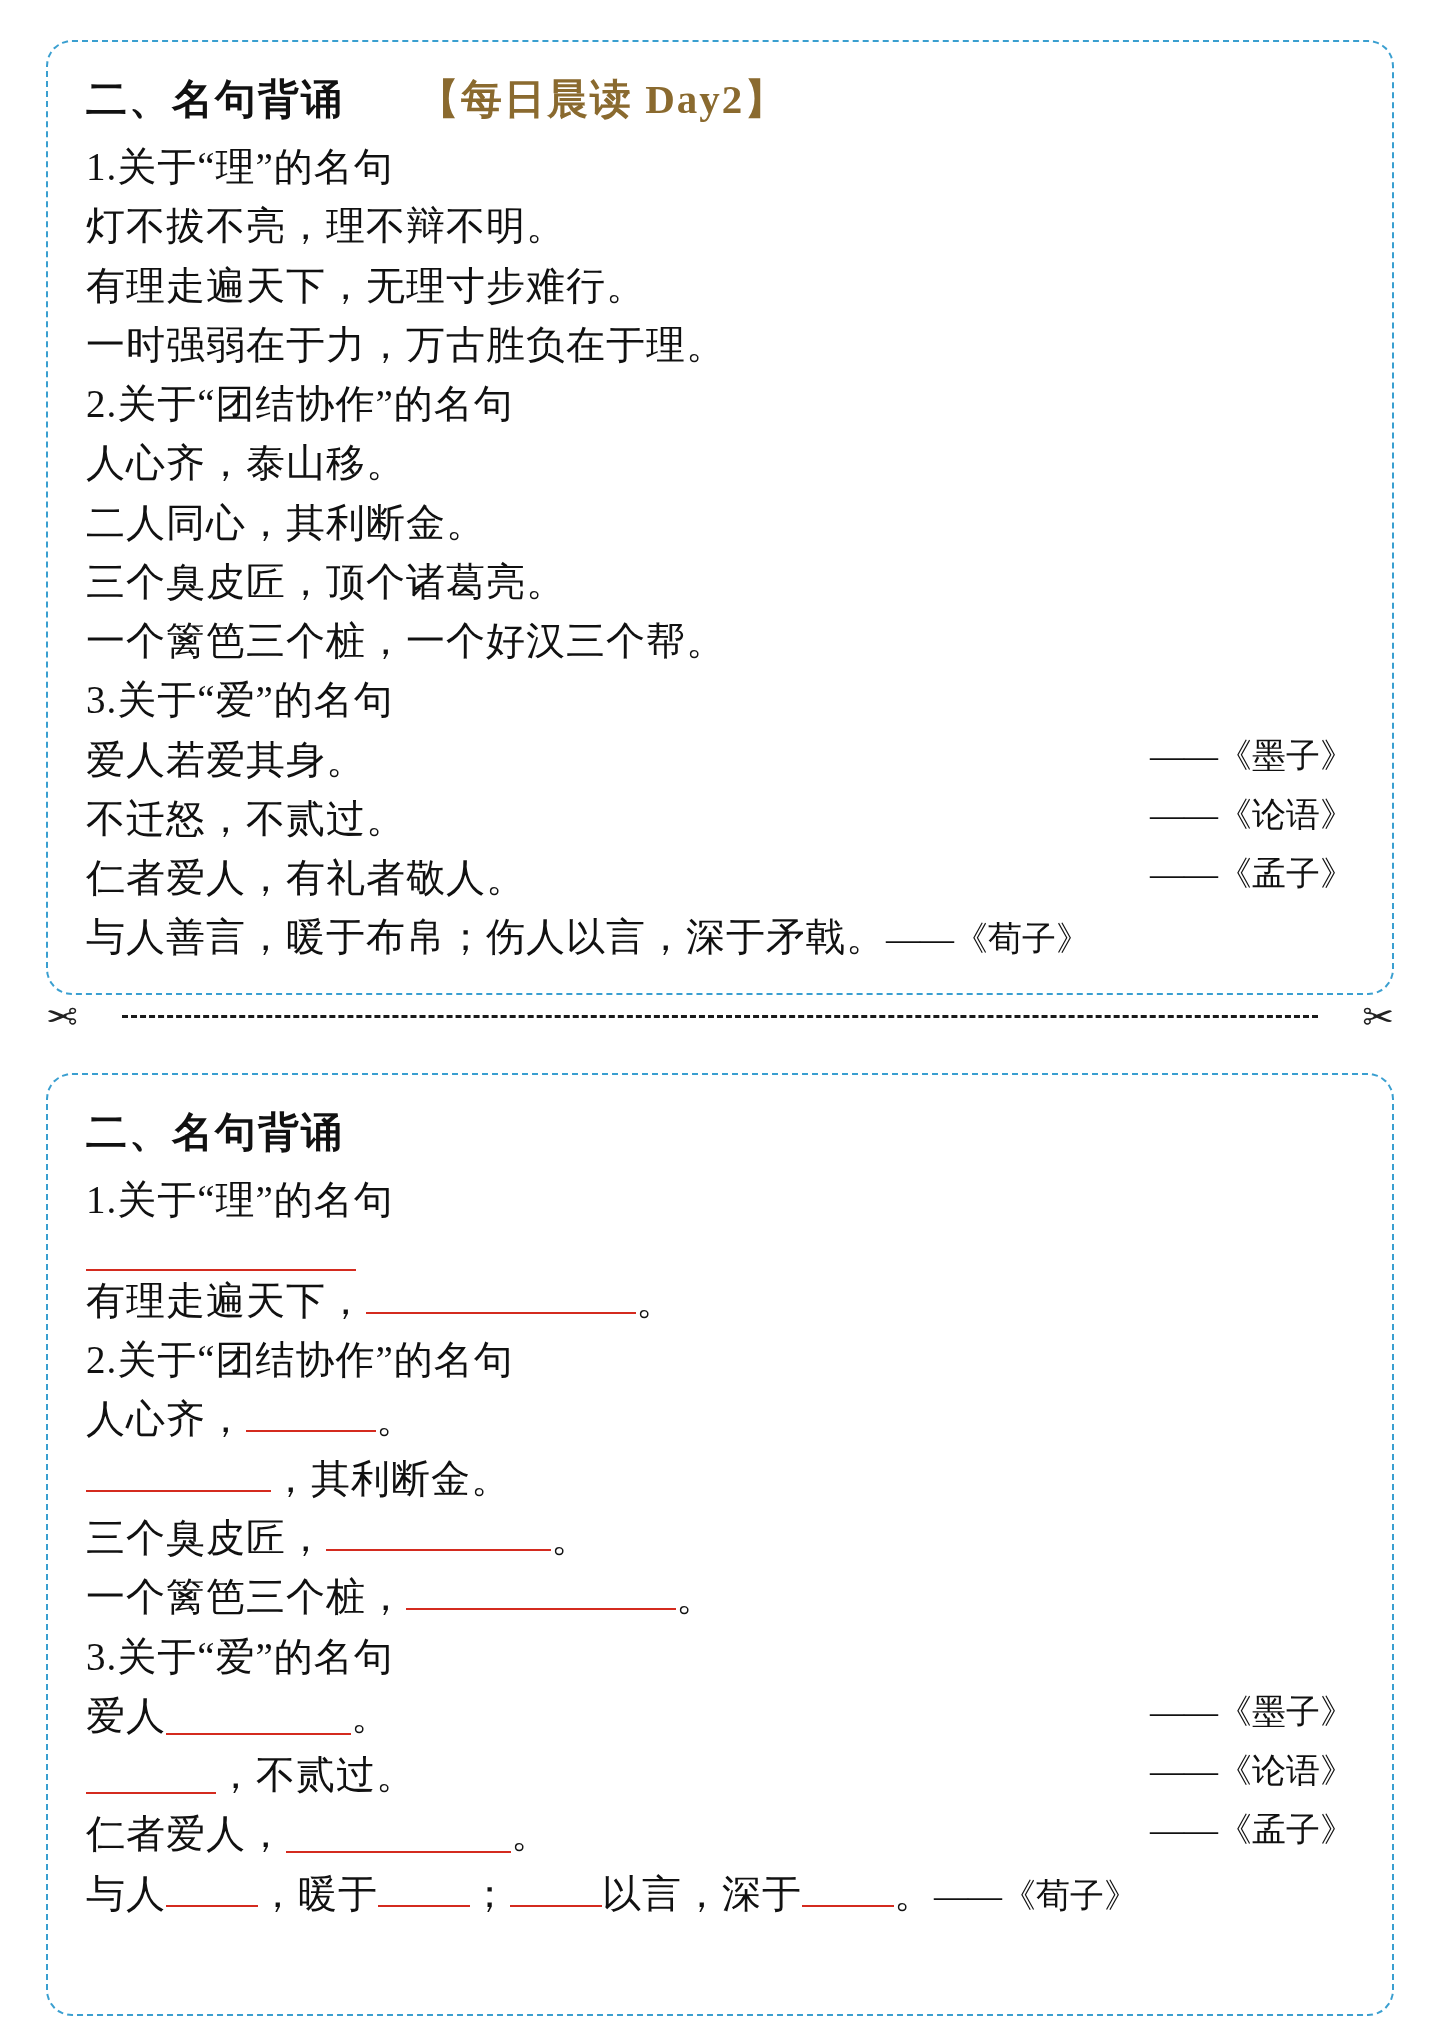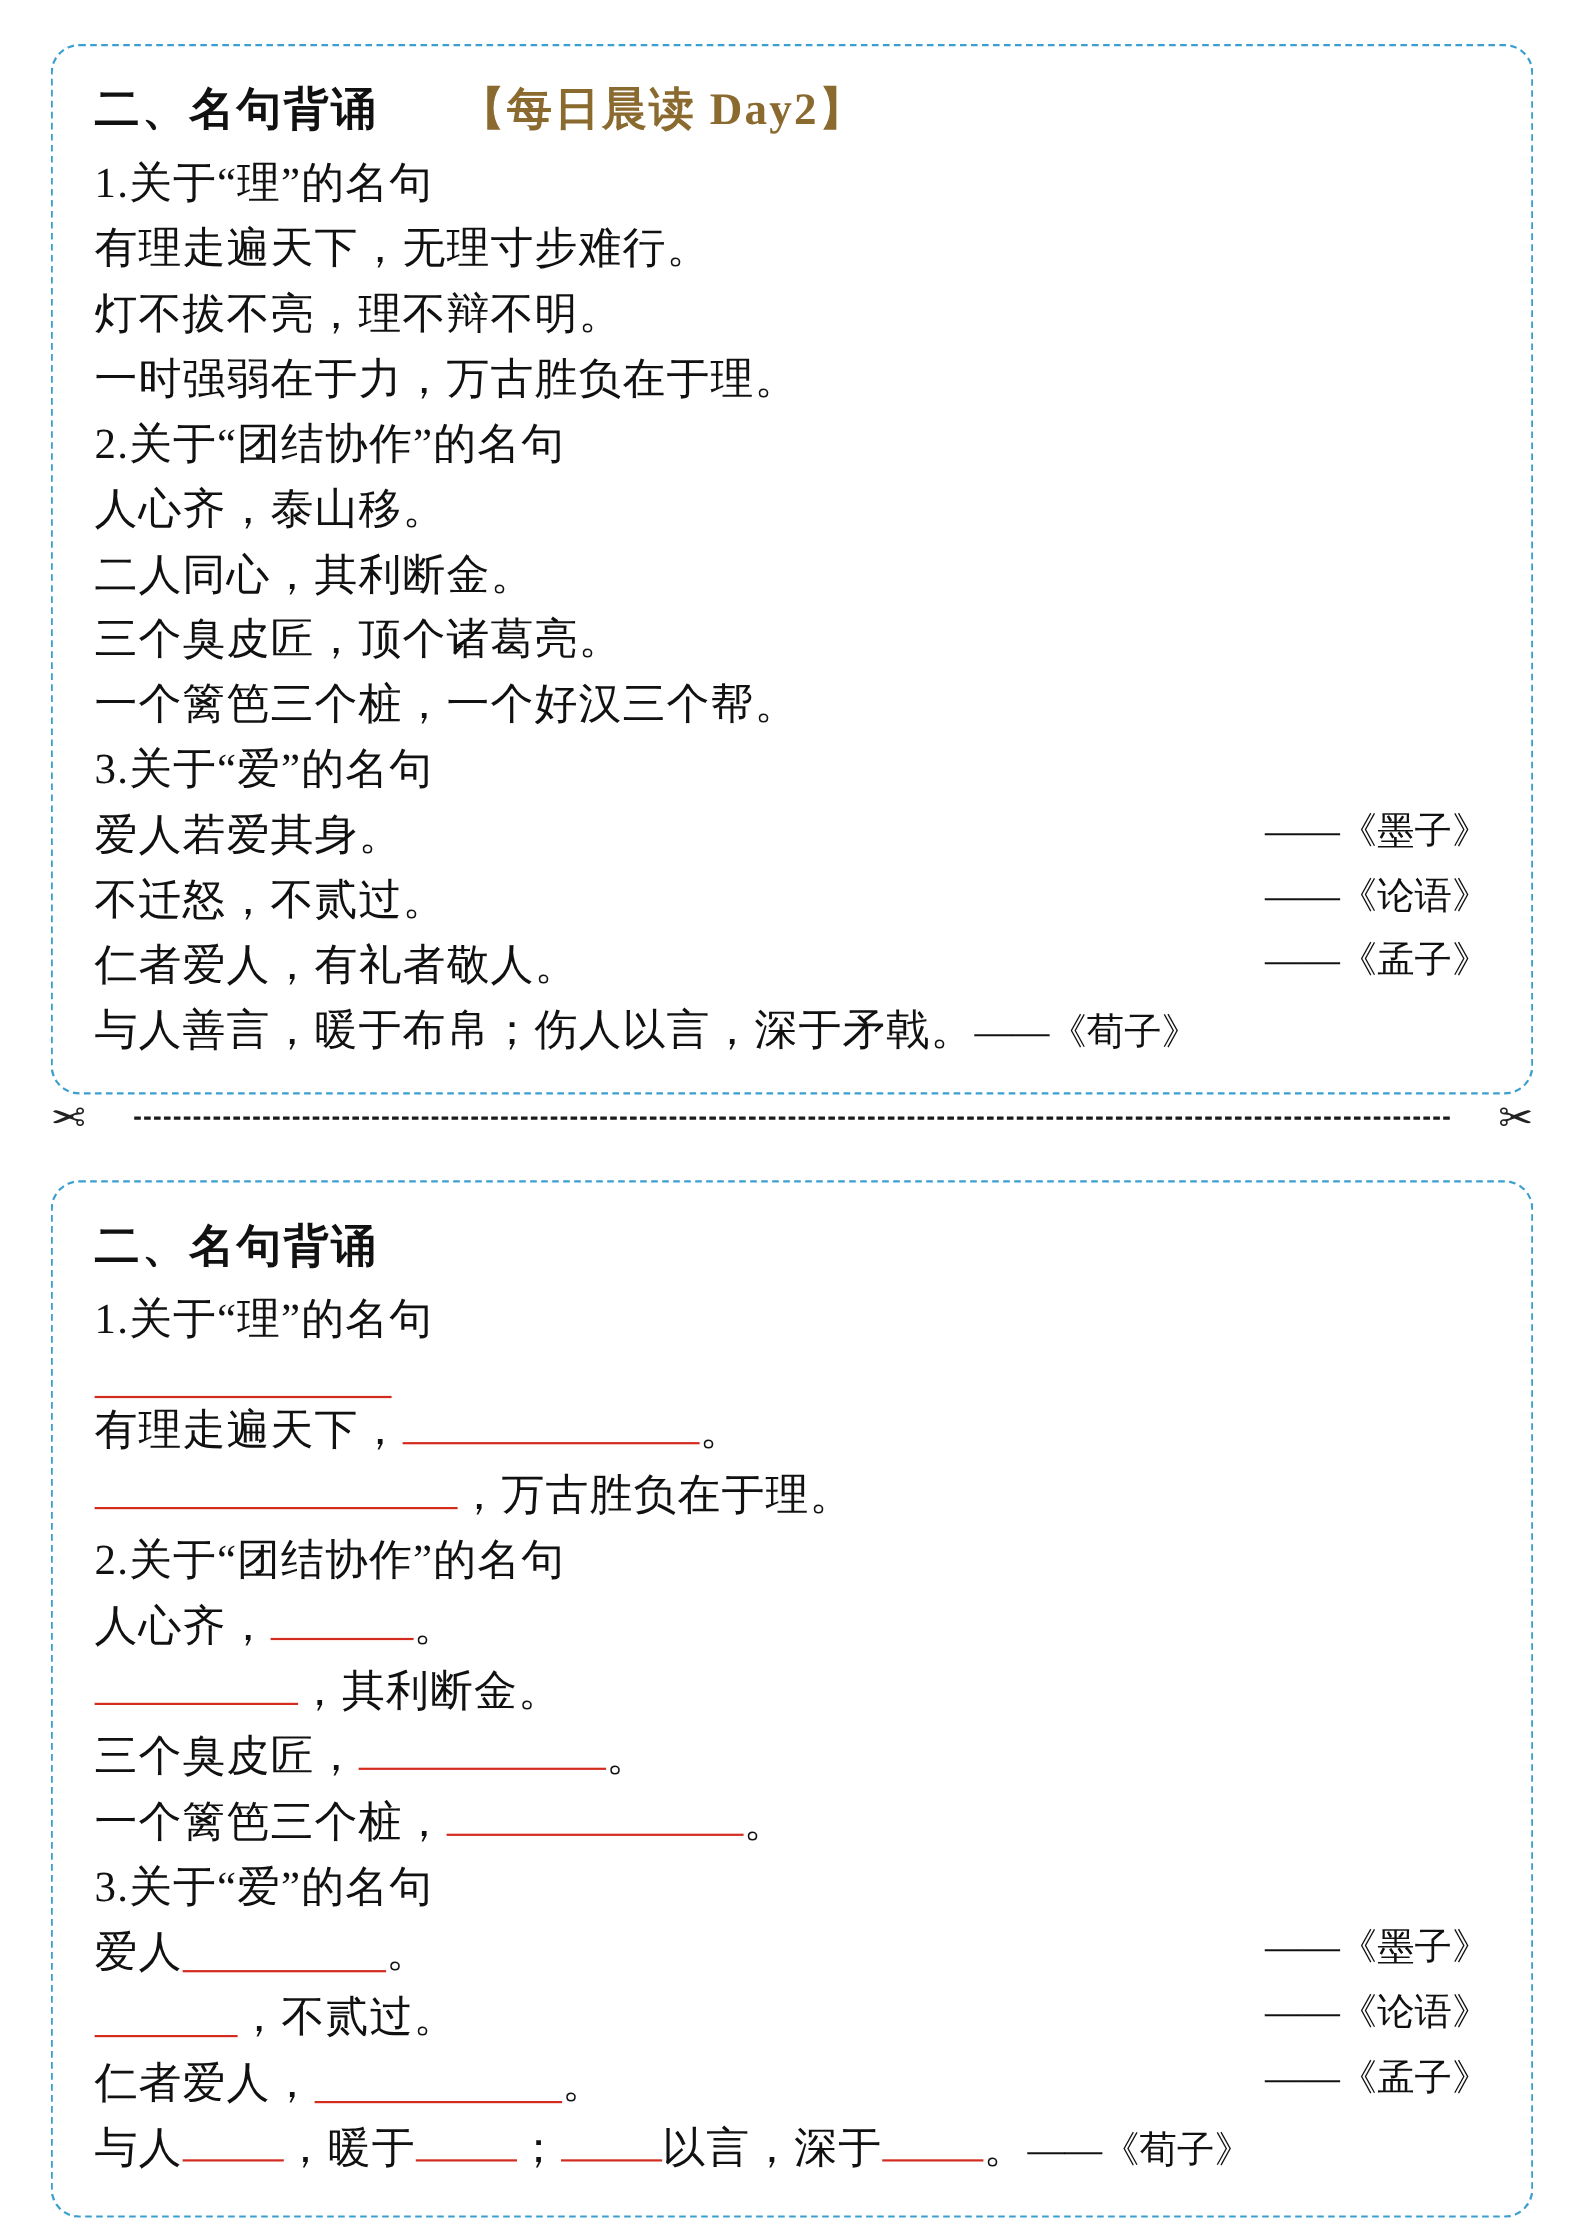--- a/index.html
+++ b/index.html
@@ -117,24 +117,24 @@
 
     <div class="head-line">
       <span class="head-title">二、名句背诵</span>
       <span class="head-tag">【每日晨读 Day2】</span>
     </div>
 
     <div class="line">
       <span class="txt">1.关于“理”的名句</span>
     </div>
     <div class="line">
+      <span class="txt">灯不拔不亮，理不辩不明。</span>
+    </div>
+    <div class="line">
       <span class="txt">有理走遍天下，无理寸步难行。</span>
-    </div>
-    <div class="line">
-      <span class="txt">灯不拔不亮，理不辩不明。</span>
     </div>
     <div class="line">
       <span class="txt">一时强弱在于力，万古胜负在于理。</span>
     </div>
 
     <div class="line">
       <span class="txt">2.关于“团结协作”的名句</span>
     </div>
     <div class="line">
       <span class="txt">人心齐，泰山移。</span>
@@ -187,25 +187,20 @@
     </div>
     <div class="line">
       <span class="txt"></span>
       <span class="blank b-xl"></span>
     </div>
     <div class="line">
       <span class="txt">有理走遍天下，</span>
       <span class="blank b-xl"></span>
       <span class="txt">。</span>
     </div>
-    <div class="line">
-      <span class="txt"></span>
-      <span class="blank b-xxl"></span>
-      <span class="txt">，万古胜负在于理。</span>
-    </div>
 
     <div class="line">
       <span class="txt">2.关于“团结协作”的名句</span>
     </div>
     <div class="line">
       <span class="txt">人心齐，</span>
       <span class="blank b-sm"></span>
       <span class="txt">。</span>
     </div>
     <div class="line">

